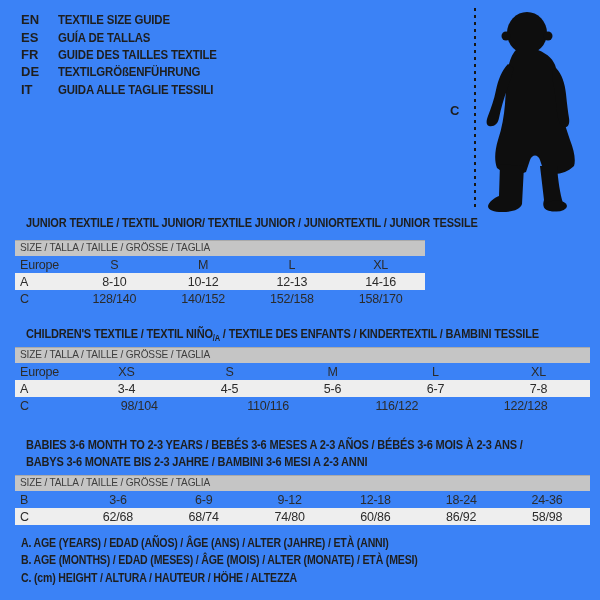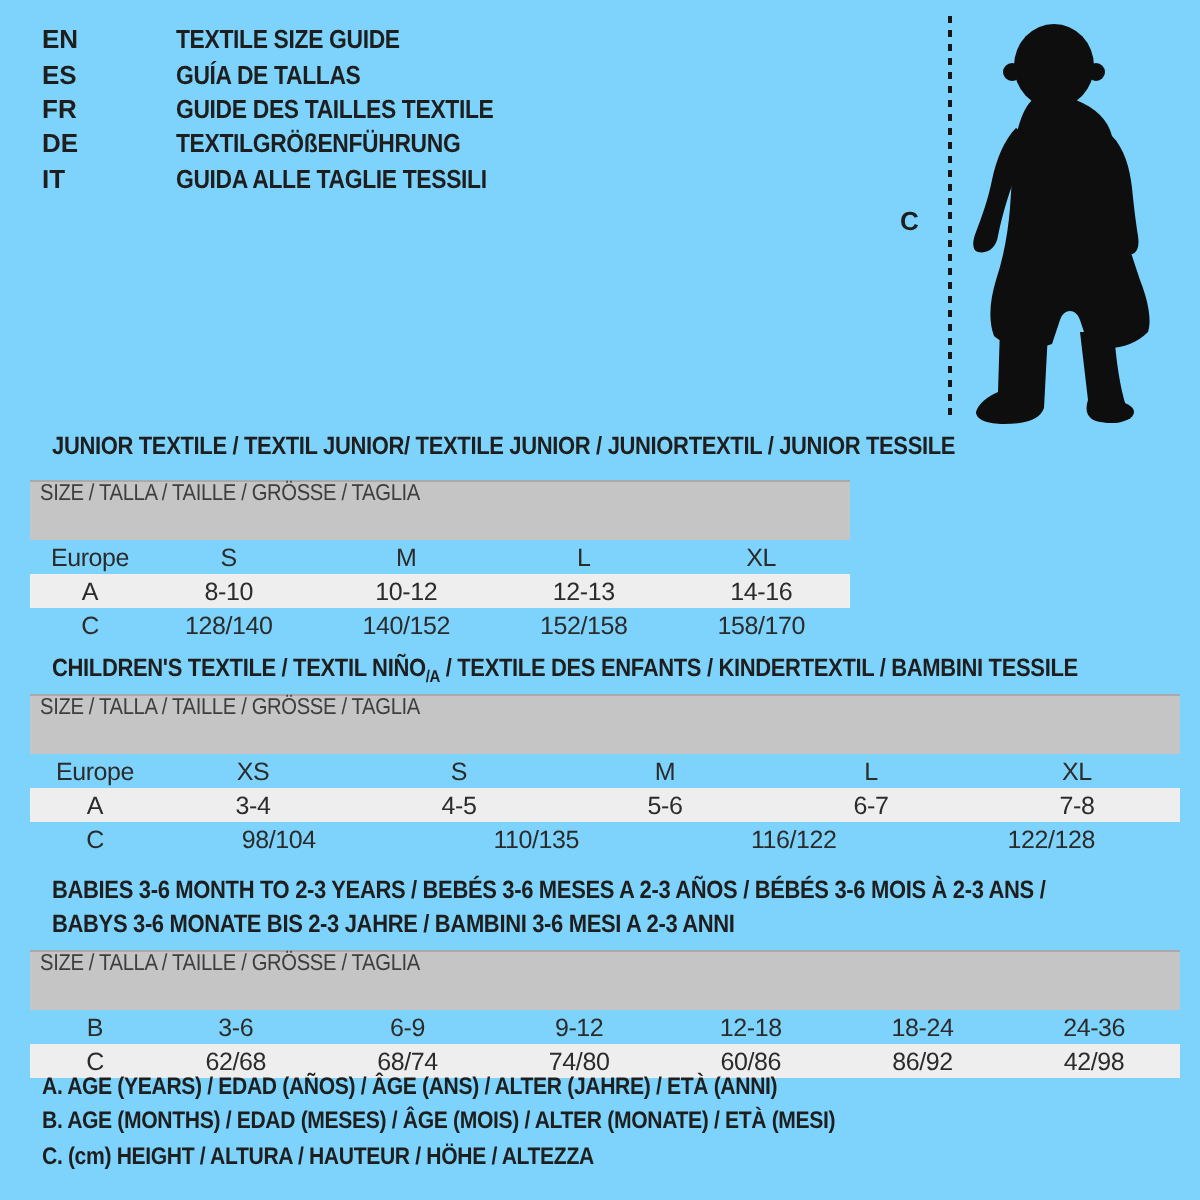--- a/index.html
+++ b/index.html
@@ -1,48 +1,48 @@
 <!DOCTYPE html>
 <html><head>
 <meta charset="utf-8">
 <style>
   html,body{margin:0;padding:0;}
   body{
     width:600px;height:600px;background:#ffffff;
     font-family:"Liberation Sans","DejaVu Sans",sans-serif;
     color:#242424;overflow:hidden;
   }
-  .page{position:relative;width:600px;height:600px;background:#7dd3fc;}
+  .page{position:relative;width:600px;height:600px;background:#3b82f6;}
 
   
   .condensed{display:inline-block;transform:scaleX(0.88);transform-origin:left center;white-space:nowrap;letter-spacing:-0.2px;}
 
   
   .lang-block{position:absolute;left:21px;top:11px;}
   .lang-row{display:flex;height:17.4px;align-items:center;}
   .lang-code{width:37px;font-size:13px;font-weight:bold;color:#1e1e1e;}
-  .lang-title{font-size:13px;font-weight:bold;color:#1e1e1e;margin-left:30px;}
+  .lang-title{font-size:13px;font-weight:bold;color:#1e1e1e;}
 
   
   .dash-line{position:absolute;left:474px;top:8px;width:2px;height:203px;
     background:repeating-linear-gradient(#161616 0 3.5px,transparent 3.5px 7px);}
   .c-label{position:absolute;left:450px;top:103px;font-size:13px;font-weight:bold;color:#1e1e1e;}
   .baby{position:absolute;left:486px;top:4px;width:106px;height:208px;}
 
   
   .sec-title{position:absolute;left:26px;font-size:12.5px;font-weight:bold;color:#1e1e1e;line-height:16.5px;}
   .subscript{font-size:8.5px;position:relative;top:2.5px;}
 
   
   .size-table{position:absolute;left:15px;}
-  .thead{height:30px;background:#c5c5c5;border-top:1px solid #aaaaaa;
+  .thead{height:16px;background:#c5c5c5;border-top:1px solid #aaaaaa;
     font-size:11.5px;color:#3e3e3e;line-height:13px;padding-left:5px;box-sizing:border-box;}
   .trow{display:flex;height:17px;align-items:center;font-size:12.5px;color:#2b2b2b;letter-spacing:-0.2px;}
   .trow.shade{background:#eeeeee;}
-  .lbl{padding-left:5px;box-sizing:border-box;text-align:center;flex:0 0 auto;}
+  .lbl{padding-left:5px;box-sizing:border-box;text-align:left;flex:0 0 auto;}
   .t1 .lbl{width:55px;}
   .t2 .lbl,.t3 .lbl{width:60px;}
   .cell{flex:1 1 0;text-align:center;}
 
   
   .legend{position:absolute;left:21px;top:536px;}
   .legend-line{height:17.3px;font-size:12px;font-weight:bold;color:#1e1e1e;}
 </style>
 </head>
 <body>
@@ -137,21 +137,21 @@
       <span class="lbl">A</span>
       <span class="cell">3-4</span>
       <span class="cell">4-5</span>
       <span class="cell">5-6</span>
       <span class="cell">6-7</span>
       <span class="cell">7-8</span>
     </div>
     <div class="trow">
       <span class="lbl">C</span>
       <span class="cell">98/104</span>
-      <span class="cell">110/135</span>
+      <span class="cell">110/116</span>
       <span class="cell">116/122</span>
       <span class="cell">122/128</span>
     </div>
   </div>
 
   <div class="sec-title" style="top:437px;">
     <span class="condensed">BABIES 3-6 MONTH TO 2-3 YEARS / BEBÉS 3-6 MESES A 2-3 AÑOS / BÉBÉS 3-6 MOIS À 2-3 ANS /</span><br>
     <span class="condensed">BABYS 3-6 MONATE BIS 2-3 JAHRE / BAMBINI 3-6 MESI A 2-3 ANNI</span>
   </div>
   <div class="size-table t3" style="top:475px;width:575px;">
@@ -167,21 +167,21 @@
       <span class="cell">18-24</span>
       <span class="cell">24-36</span>
     </div>
     <div class="trow shade">
       <span class="lbl">C</span>
       <span class="cell">62/68</span>
       <span class="cell">68/74</span>
       <span class="cell">74/80</span>
       <span class="cell">60/86</span>
       <span class="cell">86/92</span>
-      <span class="cell">42/98</span>
+      <span class="cell">58/98</span>
     </div>
   </div>
 
   <div class="legend">
     <div class="legend-line"><span class="condensed">A. AGE (YEARS) / EDAD (AÑOS) / ÂGE (ANS) / ALTER (JAHRE) / ETÀ (ANNI)</span></div>
     <div class="legend-line"><span class="condensed">B. AGE (MONTHS) / EDAD (MESES) / ÂGE (MOIS) / ALTER (MONATE) / ETÀ (MESI)</span></div>
     <div class="legend-line"><span class="condensed">C. (cm) HEIGHT / ALTURA / HAUTEUR / HÖHE / ALTEZZA</span></div>
   </div>
 
 </div>

